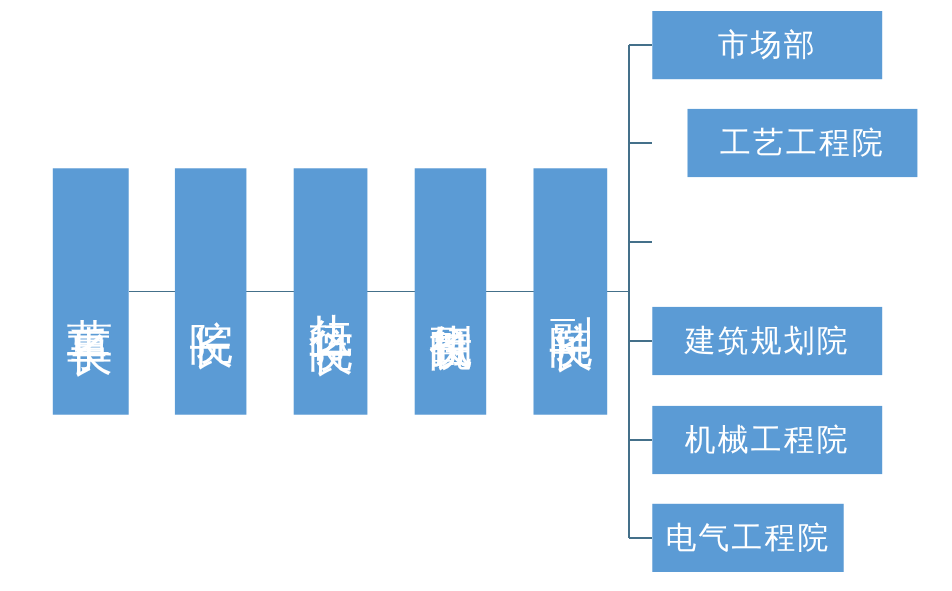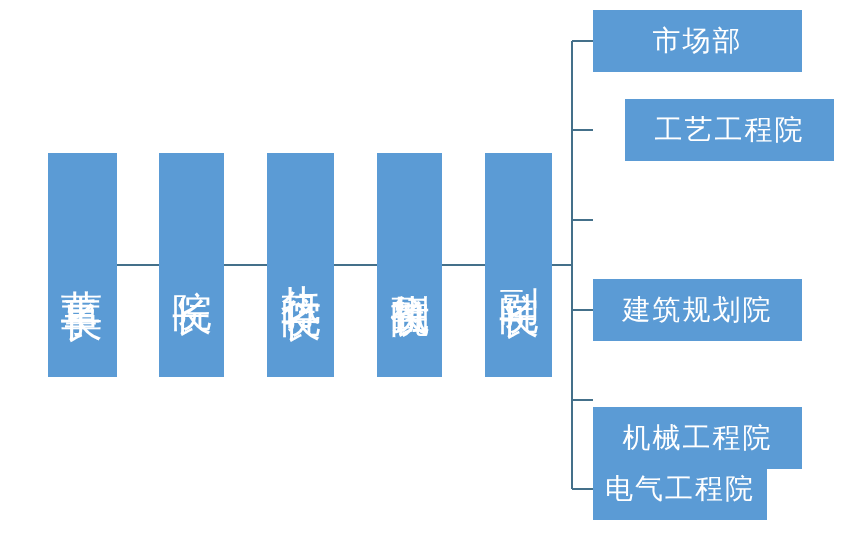--- a/index.html
+++ b/index.html
@@ -110,21 +110,21 @@
 
   <div class="node horizontal" style="left:625px; top:99px; width:209px; height:62px;">
     <span class="label">工艺工程院</span>
   </div>
 
 
   <div class="node horizontal" style="left:593px; top:279px; width:209px; height:62px;">
     <span class="label">建筑规划院</span>
   </div>
 
-  <div class="node horizontal" style="left:593px; top:369px; width:209px; height:62px;margin-top:38px;">
+  <div class="node horizontal" style="left:593px; top:369px; width:209px; height:62px;">
     <span class="label">机械工程院</span>
   </div>
 
   <div class="node horizontal" style="left:593px; top:458px; width:174px; height:62px;">
     <span class="label">电气工程院</span>
   </div>
 
 </div>
 
 </body></html>

